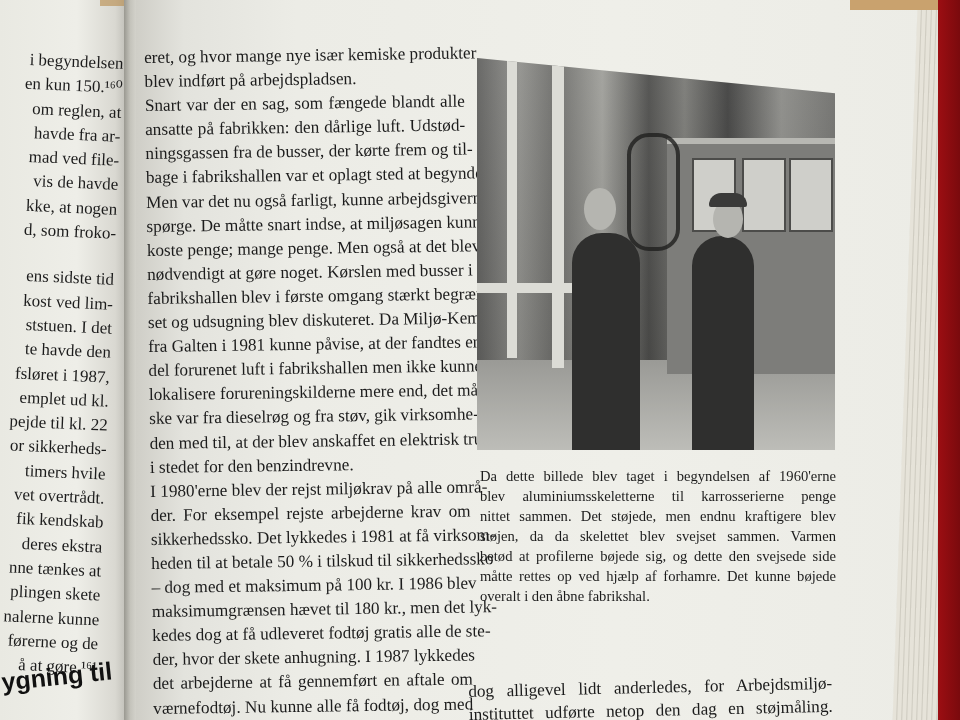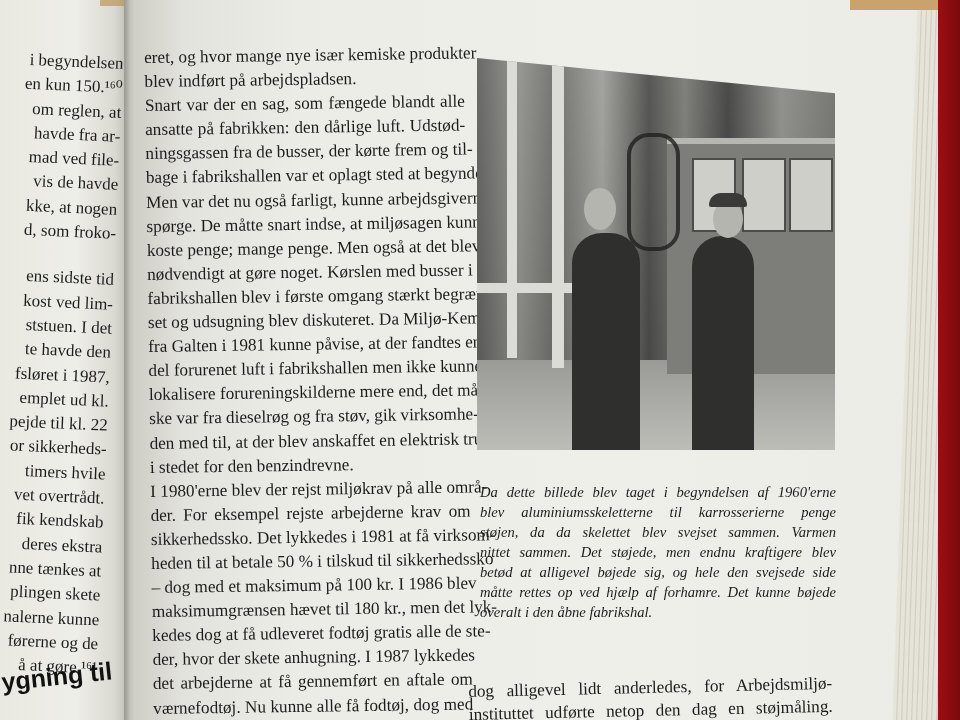--- a/index.html
+++ b/index.html
@@ -74,21 +74,21 @@
   .photo .bus { position:absolute; left:190px; top:80px; width:170px; height:230px; background:#7d7d7a; border-top:6px solid #b7b7b2; }
   .photo .bus-window { position:absolute; top:100px; width:40px; height:70px; background:#cfcfca; border:2px solid #4c4c4a; }
   .photo .beam { position:absolute; background:#dcdcd6; }
   .photo .person { position:absolute; background:#2f2f2e; border-radius:30px 30px 4px 4px; }
   .photo .head { position:absolute; background:#b5b5b0; border-radius:50%; }
   .photo .cap { position:absolute; background:#3a3a39; border-radius:12px 12px 2px 2px; }
   .photo .cables { position:absolute; left:150px; top:75px; width:45px; height:110px; border:4px solid #1f1f1e; border-radius:22px; opacity:.8; }
 
   .caption {
     position:absolute; left:480px; top:466px; width:356px;
-    font-style:italic; font-size:14.6px; line-height:20px;margin-top:16px;
+    font-size:14.6px; line-height:20px;
   }
   .caption .line { display:block; white-space:nowrap; text-align:justify; text-align-last:justify; }
   .caption .line.last { text-align-last:left; }
 
   .bottom-col {
     position:absolute; left:468px; top:680px; width:364px;
     font-size:17.2px; line-height:23px;
     transform:rotate(-1.3deg); transform-origin:left top;
   }
   .bottom-col .line { display:block; white-space:nowrap; text-align:justify; text-align-last:justify; }
@@ -177,23 +177,23 @@
   <div class="person" style="left:95px;top:175px;width:68px;height:220px"></div>
   <div class="head" style="left:107px;top:130px;width:32px;height:42px"></div>
   <div class="person" style="left:215px;top:178px;width:62px;height:220px"></div>
   <div class="head" style="left:236px;top:142px;width:30px;height:38px"></div>
   <div class="cap" style="left:232px;top:135px;width:38px;height:14px"></div>
 </div>
 
 <div class="caption">
   <span class="line">Da dette billede blev taget i begyndelsen af 1960'erne</span>
   <span class="line">blev aluminiumsskeletterne til karrosserierne penge</span>
+  <span class="line">nittet sammen. Det støjede, men endnu kraftigere blev</span>
   <span class="line">støjen, da da skelettet blev svejset sammen. Varmen</span>
-  <span class="line">nittet sammen. Det støjede, men endnu kraftigere blev</span>
-  <span class="line">betød at alligevel bøjede sig, og hele den svejsede side</span>
+  <span class="line">betød at profilerne bøjede sig, og dette den svejsede side</span>
   <span class="line">måtte rettes op ved hjælp af forhamre. Det kunne bøjede</span>
   <span class="line last">overalt i den åbne fabrikshal.</span>
 </div>
 
 <div class="bottom-col">
   <span class="line">dog alligevel lidt anderledes, for Arbejdsmiljø-</span>
   <span class="line">instituttet udførte netop den dag en støjmåling.</span>
   <span class="line">... af de 7 pladearbejdere, hvis støj-</span>
 </div>
 

